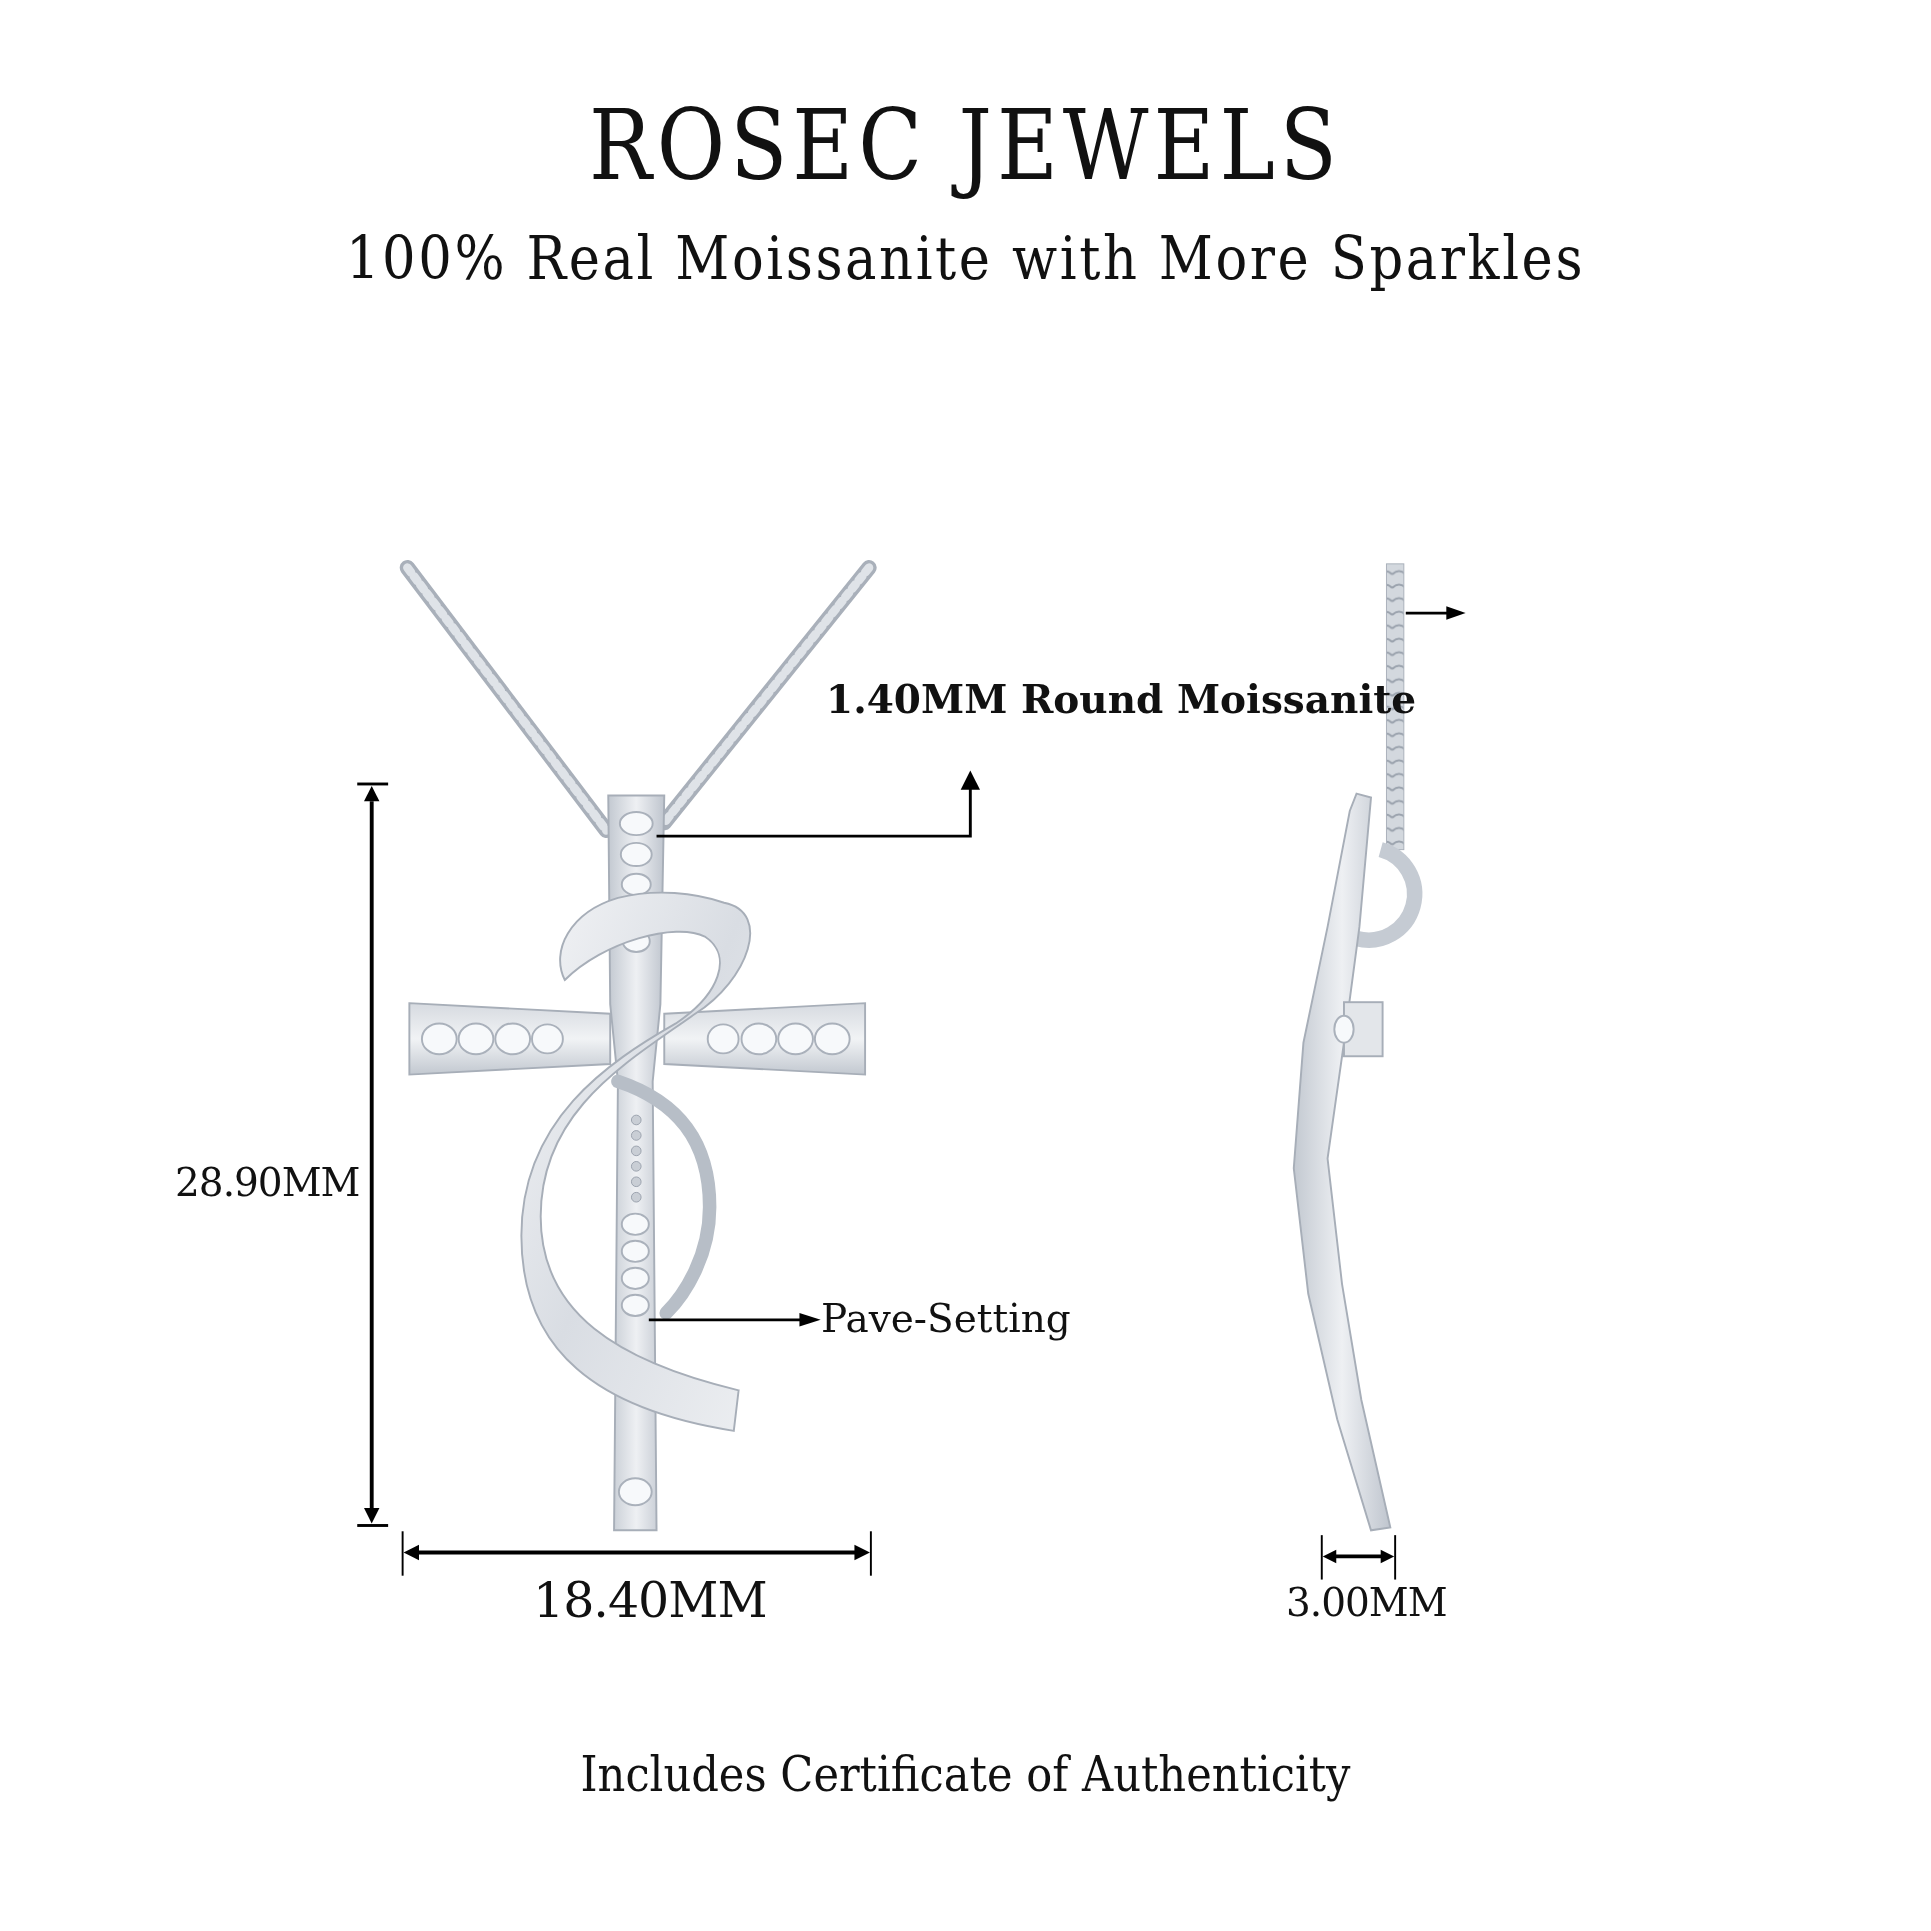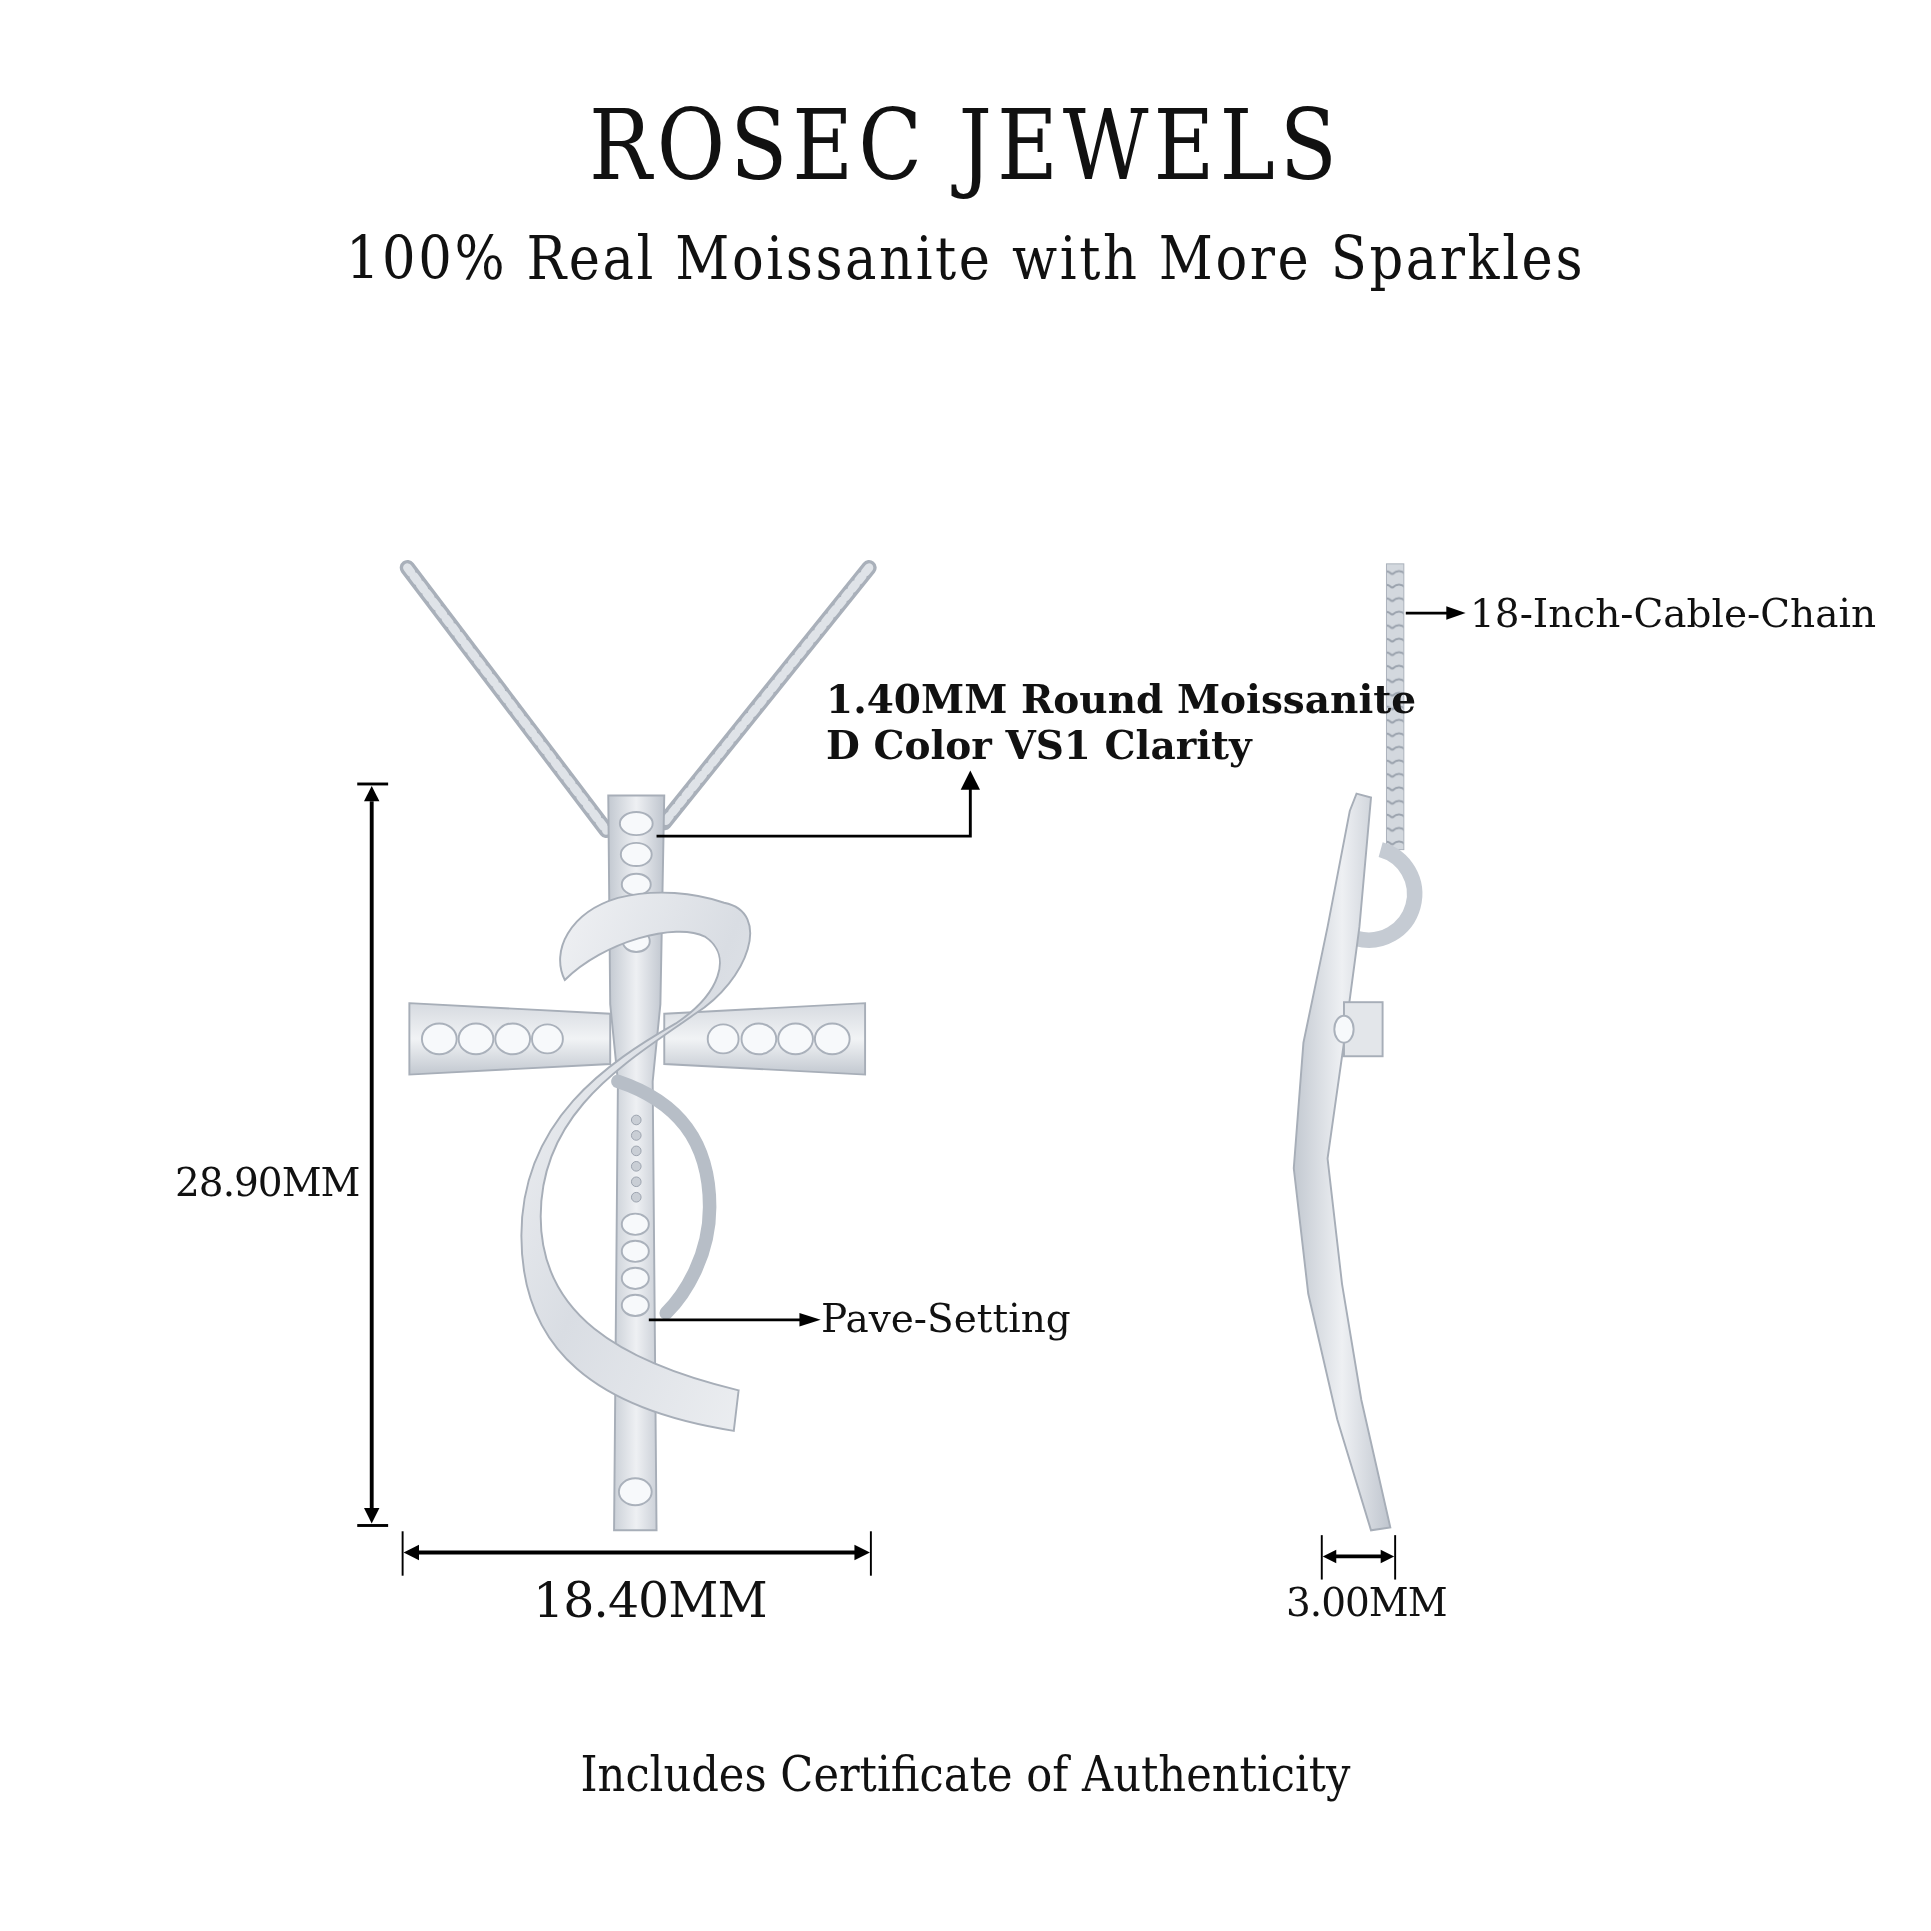--- a/index.html
+++ b/index.html
@@ -174,25 +174,23 @@
       <path d="M1384 1605 L1370 1612 L1384 1619 Z" fill="#000"></path>
       <path d="M1430 1605 L1444 1612 L1430 1619 Z" fill="#000"></path>
     </g>
   </svg>
 
   <div id="brand-title" class="txt">ROSEC JEWELS</div>
   <div id="brand-subtitle" class="txt">100% Real Moissanite with More Sparkles</div>
 
   <div id="stone-label" class="txt callout">
     <span>1.40MM Round Moissanite</span>
-    <span>D Color VS1 Clarity</span>
   </div>
 
   <div id="pave-label" class="txt callout">Pave-Setting</div>
-  <div id="chain-label" class="txt callout">18-Inch-Cable-Chain</div>
 
   <div id="height-label" class="txt">28.90MM</div>
   <div id="width-label" class="txt">18.40MM</div>
   <div id="depth-label" class="txt">3.00MM</div>
 
   <div id="footer-note" class="txt">Includes Certificate of Authenticity</div>
 </div>
 
 
 </body></html>

